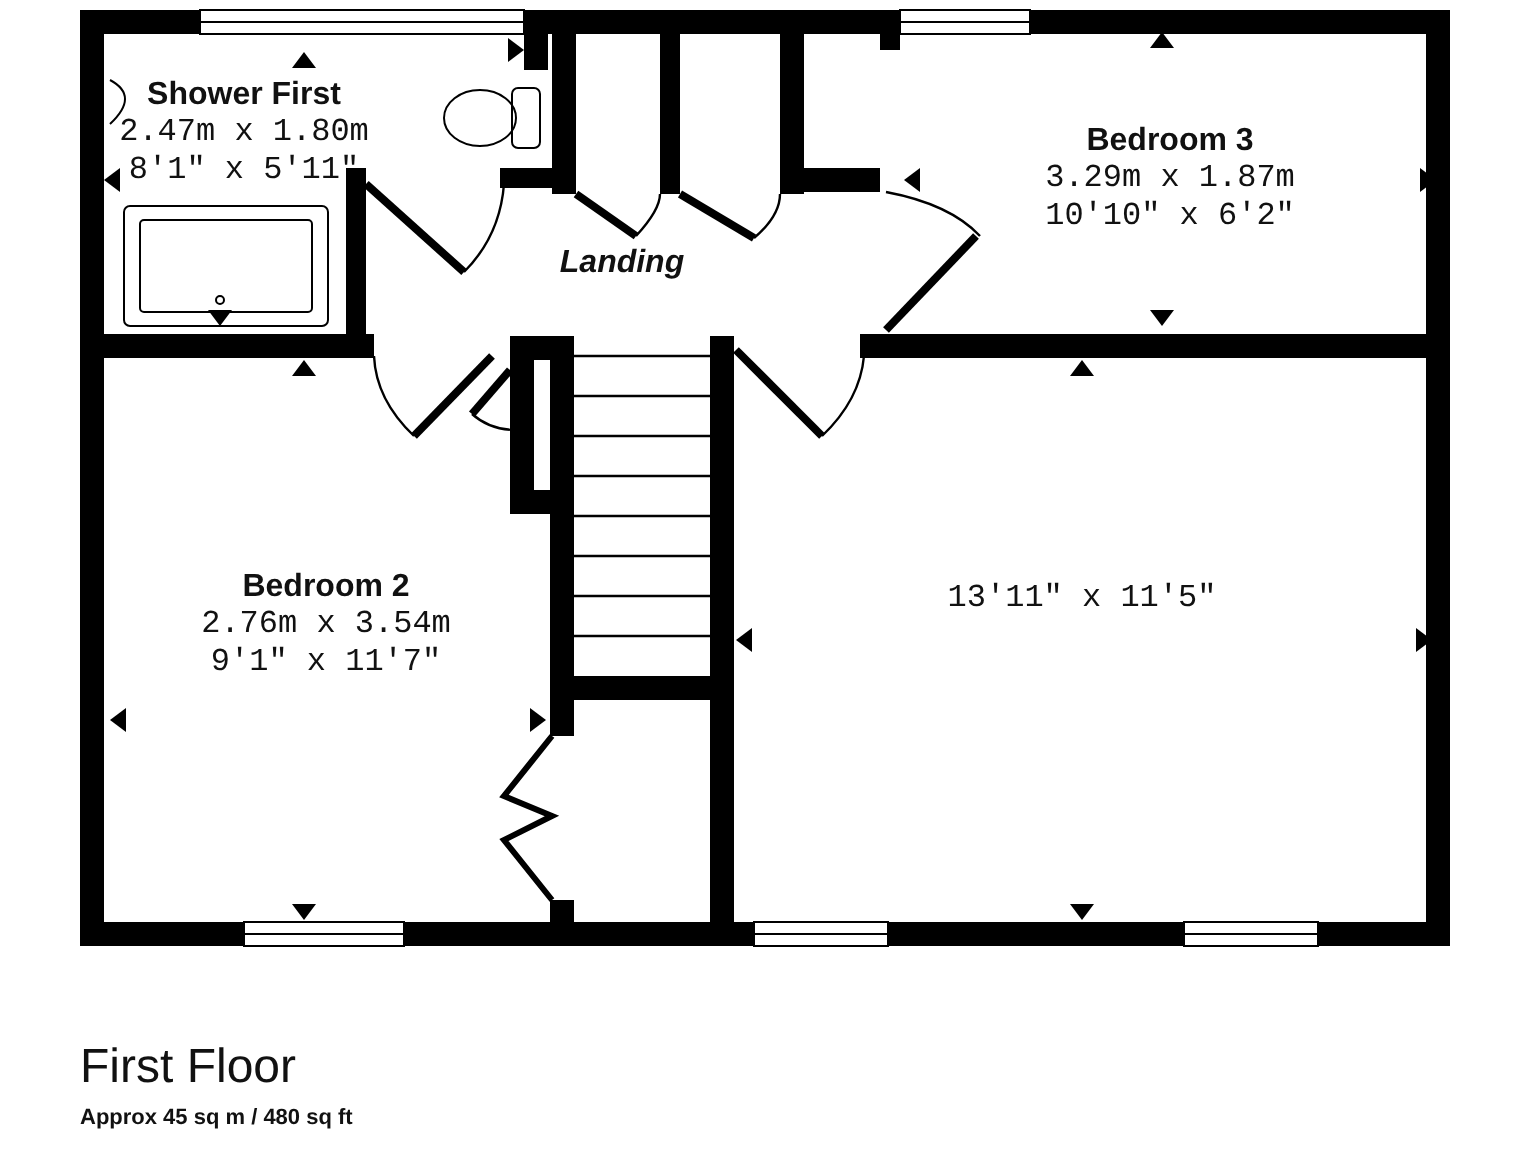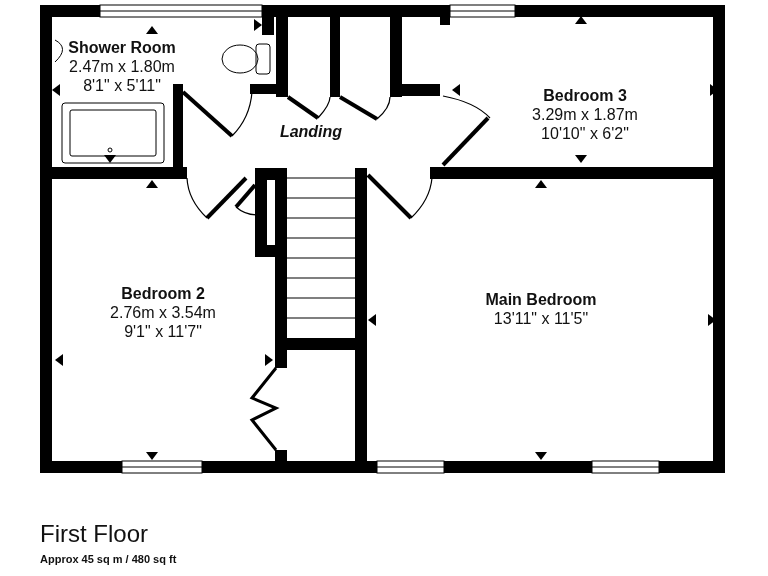--- a/index.html
+++ b/index.html
@@ -1,20 +1,20 @@
 <!DOCTYPE html>
 <html><head>
 <meta charset="utf-8">
 <style>
   html,body{margin:0;padding:0;background:#fff;}
   body{width:768px;height:576px;position:relative;overflow:hidden;font-family:"Liberation Sans",sans-serif;color:#111;}
   svg.plan{position:absolute;left:0;top:0;}
   .room{position:absolute;text-align:center;line-height:1.2;white-space:nowrap;transform:translateX(-50%);}
   .room .name{font-weight:bold;font-size:16px;}
-  .room .dim{font-size:16px;}
+  .room .dim{font-size:16px;font-family:Liberation Mono, monospace;}
   .footer-title{position:absolute;left:40px;top:520px;font-size:24px;}
   .footer-area{position:absolute;left:40px;top:553px;font-size:11px;font-weight:bold;}
 </style>
 </head>
 <body>
 
 <svg class="plan" width="768" height="500" viewBox="0 0 768 500">
   <g fill="#000">
 
     <rect x="40" y="5" width="685" height="12"></rect>
@@ -110,40 +110,39 @@
     <polygon points="55,360 63,354 63,366"></polygon>
     <polygon points="273,360 265,354 265,366"></polygon>
     <polygon points="541,180 535,188 547,188"></polygon>
     <polygon points="541,460 535,452 547,452"></polygon>
     <polygon points="368,320 376,314 376,326"></polygon>
     <polygon points="716,320 708,314 708,326"></polygon>
   </g>
 </svg>
 
 <div class="room" style="left:122px;top:38px;">
-  <div class="name">Shower Room</div>
+  <div class="name">Shower First</div>
   <div class="dim">2.47m x 1.80m</div>
   <div class="dim">8'1" x 5'11"</div>
 </div>
 
 <div class="room" style="left:311px;top:122px;font-style:italic;">
   <div class="name">Landing</div>
 </div>
 
-<div class="room" style="left:585px;top:61px;margin-top:25px;">
+<div class="room" style="left:585px;top:61px;">
   <div class="name">Bedroom 3</div>
   <div class="dim">3.29m x 1.87m</div>
   <div class="dim">10'10" x 6'2"</div>
 </div>
 
 <div class="room" style="left:163px;top:284px;">
   <div class="name">Bedroom 2</div>
   <div class="dim">2.76m x 3.54m</div>
   <div class="dim">9'1" x 11'7"</div>
 </div>
 
 <div class="room" style="left:541px;top:290px;">
-  <div class="name">Main Bedroom</div>
   <div class="dim">13'11" x 11'5"</div>
 </div>
 
 <div class="footer-title">First Floor</div>
 <div class="footer-area">Approx 45 sq m / 480 sq ft</div>
 
 </body></html>

